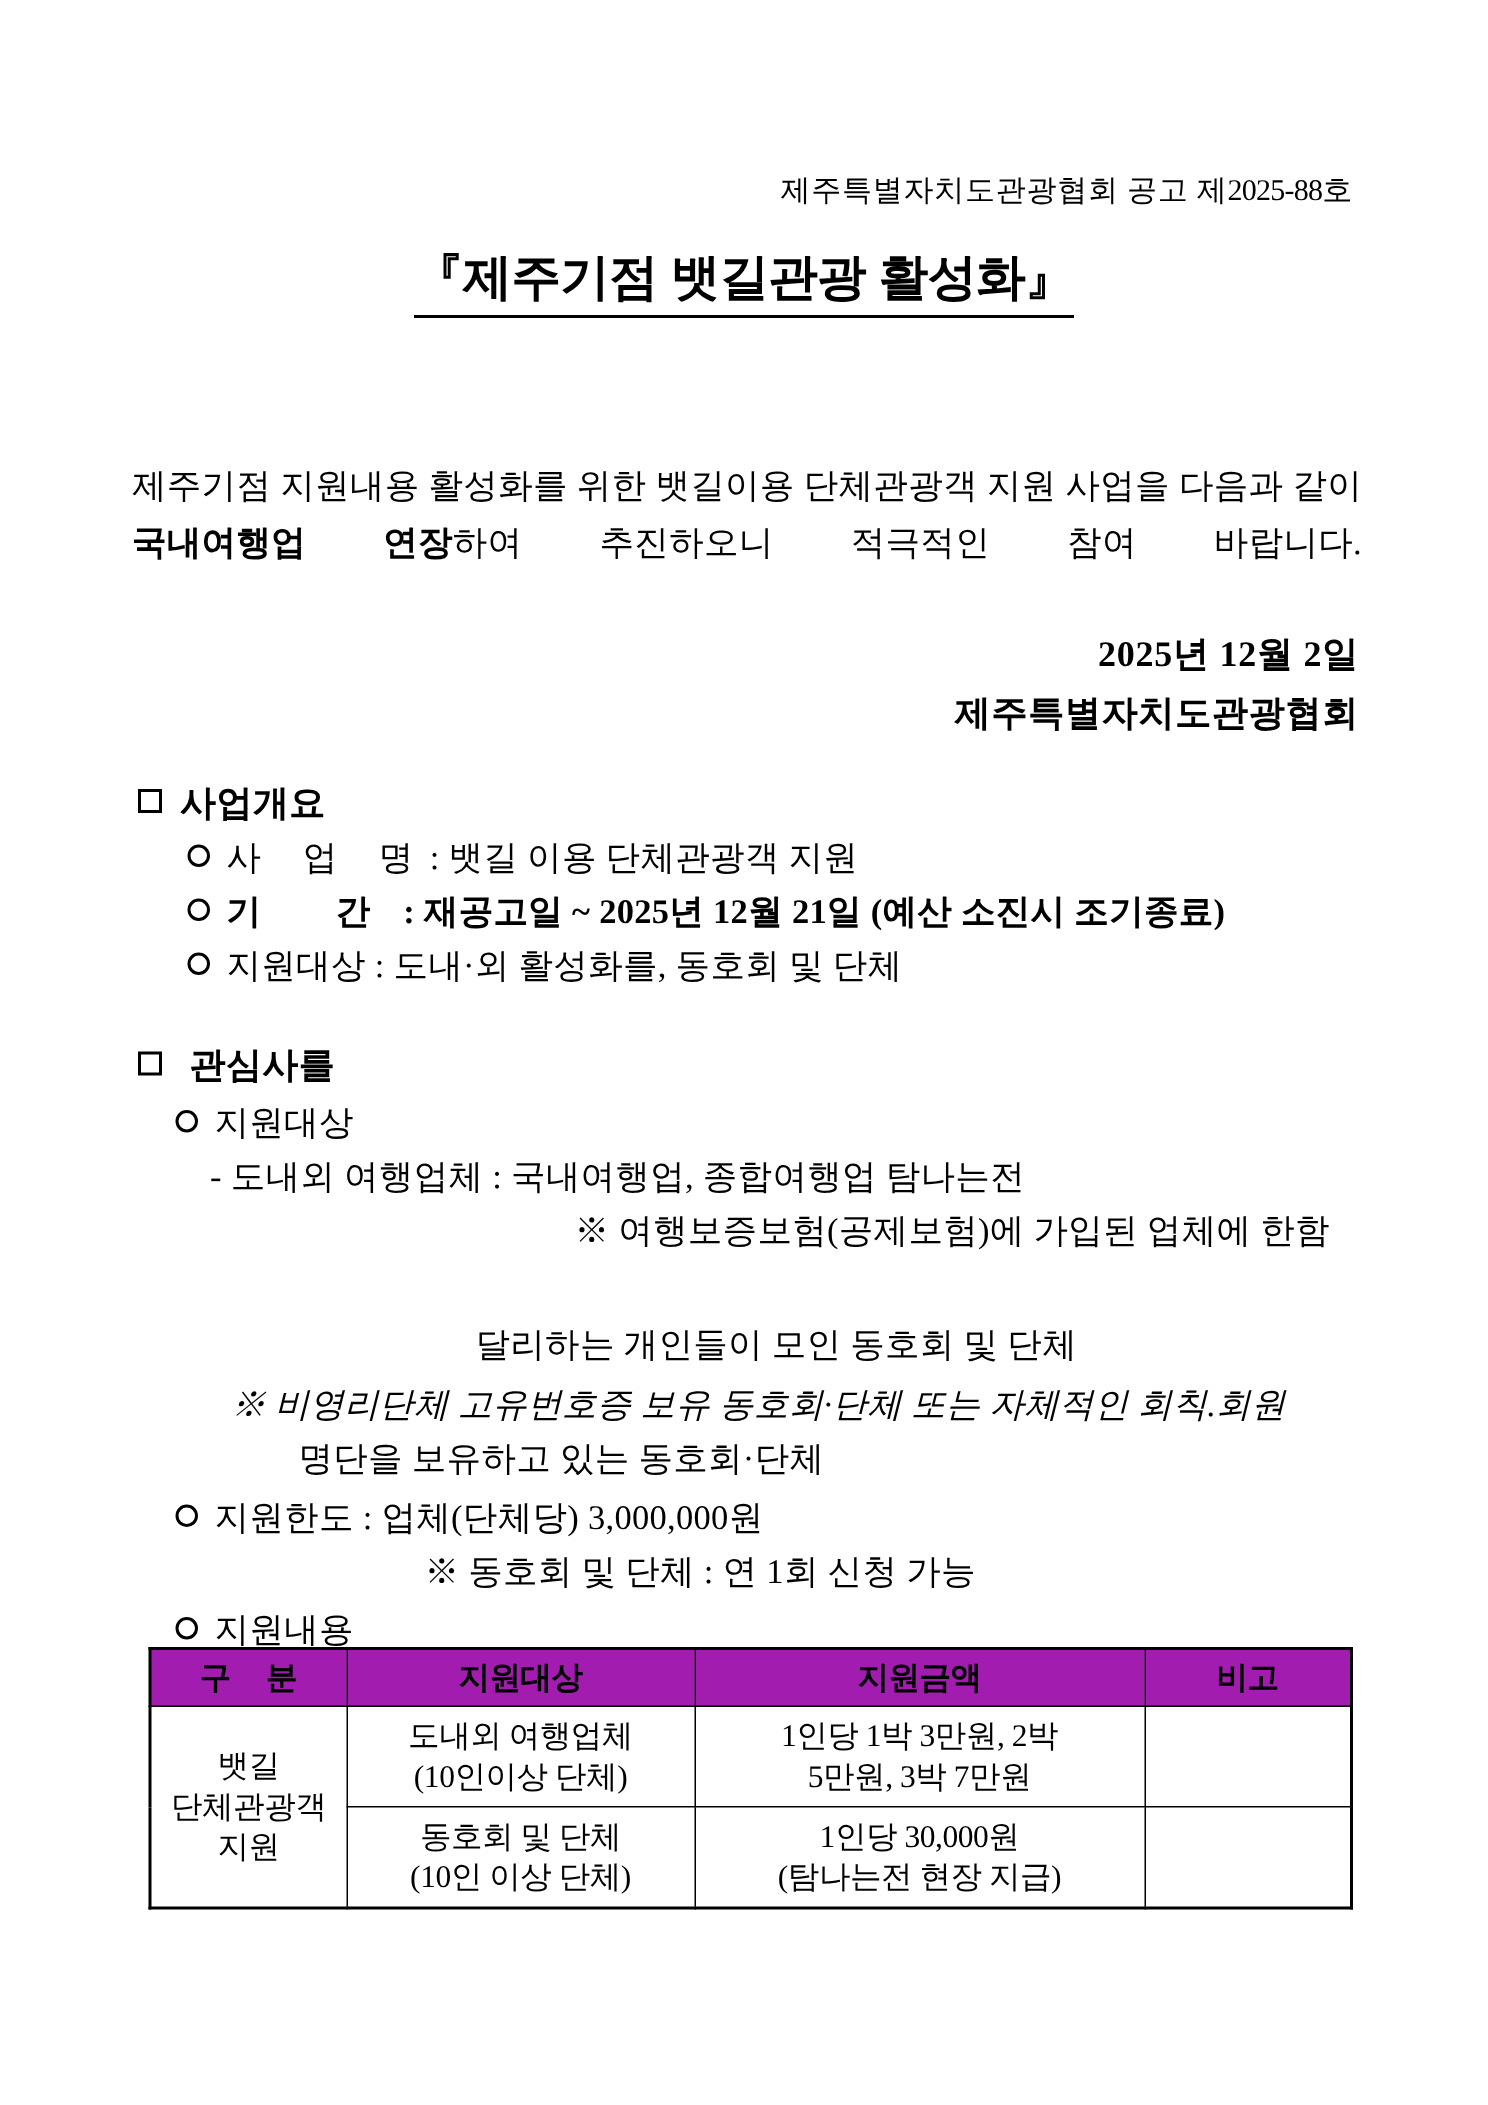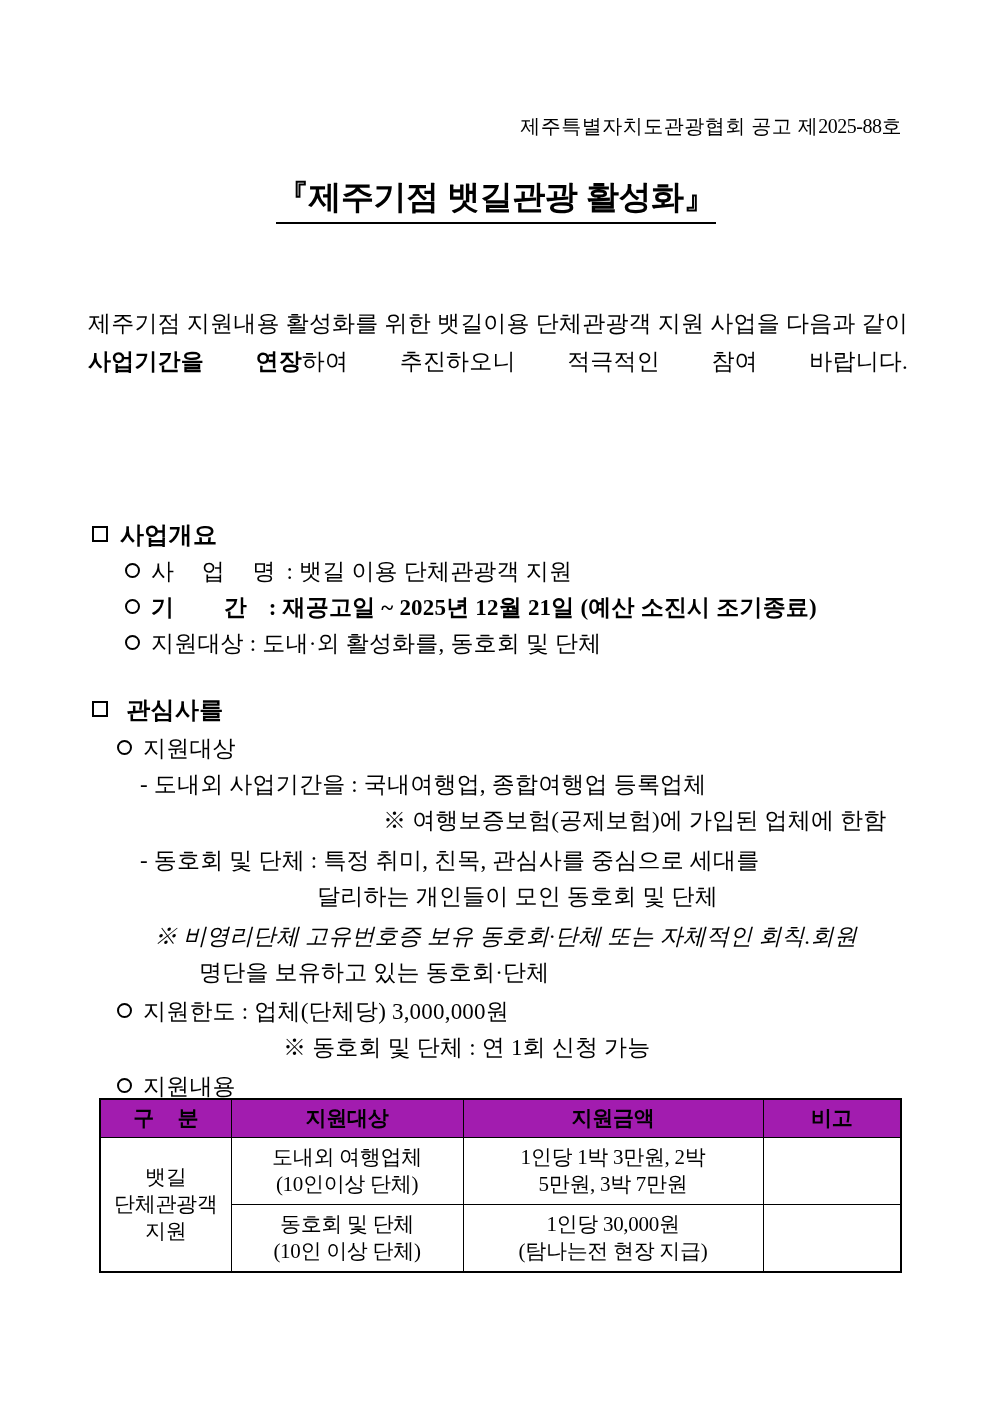--- a/index.html
+++ b/index.html
@@ -45,21 +45,20 @@
     text-align: center;
   }
   .title-line {
     font-family: "Liberation Sans", "DejaVu Sans", sans-serif;
     font-weight: bold;
     color: #000;
     display: inline-block;
     border-bottom: 2.5px solid #000;
     padding-bottom: 2px;
     white-space: nowrap;
-    margin-top: 12px;
   }
   .title-line1 {
     font-size: 33px;
     letter-spacing: -0.5px;
   }
   .title-line2 {
     font-size: 35px;
     letter-spacing: -1px;
     margin-top: 7px;
   }
@@ -182,40 +181,43 @@
 <body>
 
 <div class="page">
 
   <div class="doc-number"><span>제주특별자치도관광협회 공고 제</span><span class="num">2025-88</span><span>호</span></div>
 
   <div class="title-block">
     <div><span class="title-line title-line1">『제주기점 뱃길관광 활성화』</span></div>
   </div>
 
-  <div class="intro"><span>제주기점 지원내용 활성화를 위한 뱃길이용 단체관광객 지원 사업을 다음과 같이 </span><span class="b">사업기간을 연장</span><span>하여 추진하오니 적극적인 참여 바랍니다.</span></div>
-
+  <div class="intro"><span>제주기점 지원내용 활성화를 위한 뱃길이용 단체관광객 지원 사업을 다음과 같이 </span><span class="b">국내여행업 연장</span><span>하여 추진하오니 적극적인 참여 바랍니다.</span></div>
+
+  <div class="signature">
+    <div>2025년 12월 2일</div>
+    <div>제주특별자치도관광협회</div>
+  </div>
 
   <div class="section-head" style="top:519px; left:92px;"><span class="sq"></span><span>사업개요</span></div>
 
   <div class="line" style="top:556px; left:125px;"><span class="circ"></span><span class="lbl-wide">사 업 명</span><span>: 뱃길 이용 단체관광객 지원</span></div>
 
   <div class="line bold" style="top:592px; left:125px;"><span class="circ"></span><span class="lbl-wide2">기    간</span><span>: 재공고일 ~ 2025년 12월 21일 (예산 소진시 조기종료)</span></div>
 
   <div class="line" style="top:628px; left:125px;"><span class="circ"></span><span>지원대상</span>&nbsp;<span>: 도내·외 활성화를, 동호회 및 단체</span></div>
 
   <div class="section-head" style="top:694px; left:92px;"><span class="sq"></span>&nbsp;<span>관심사를</span></div>
 
   <div class="line" style="top:733px; left:117px;"><span class="circ"></span><span>지원대상</span></div>
 
-  <div class="line" style="top:769px; left:140px;">- 도내외 사업기간을 : 국내여행업, 종합여행업 등록업체</div>
+  <div class="line" style="top:769px; left:140px;">- 도내외 여행업체 : 국내여행업, 종합여행업 탐나는전</div>
 
   <div class="line" style="top:805px; left:383px;">※ 여행보증보험(공제보험)에 가입된 업체에 한함</div>
 
-  <div class="line" style="top:845px; left:140px;">- 동호회 및 단체 : 특정 취미, 친목, 관심사를 중심으로 세대를</div>
 
   <div class="line" style="top:881px; left:317px;">달리하는 개인들이 모인 동호회 및 단체</div>
 
   <div class="line" style="top:921px; left:154px;font-style:italic;">※ 비영리단체 고유번호증 보유 동호회·단체 또는 자체적인 회칙.회원</div>
 
   <div class="line" style="top:957px; left:199px;">명단을 보유하고 있는 동호회·단체</div>
 
   <div class="line" style="top:996px; left:117px;"><span class="circ"></span><span>지원한도</span>&nbsp;<span>: 업체(단체당) 3,000,000원</span></div>
 
   <div class="line" style="top:1032px; left:283px;">※ 동호회 및 단체 : 연 1회 신청 가능</div>

